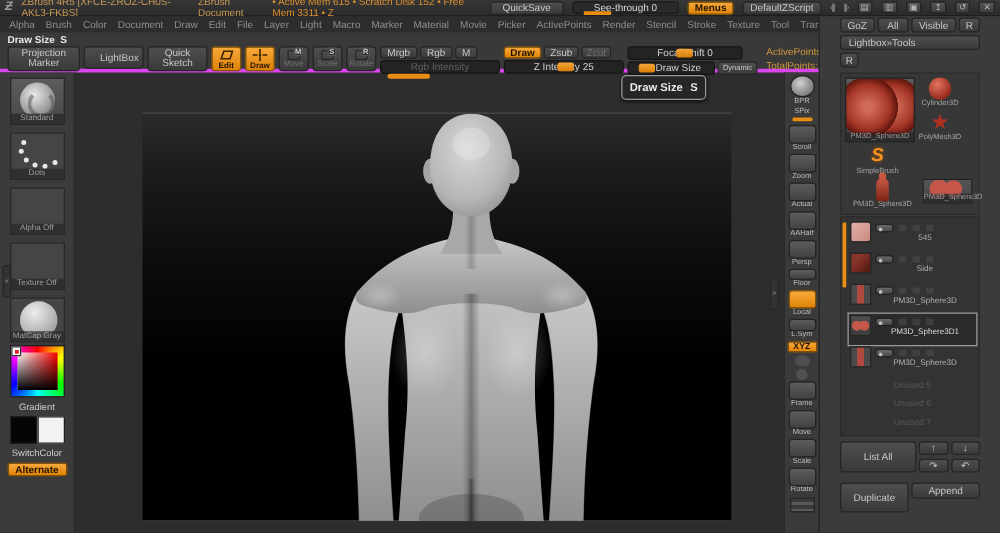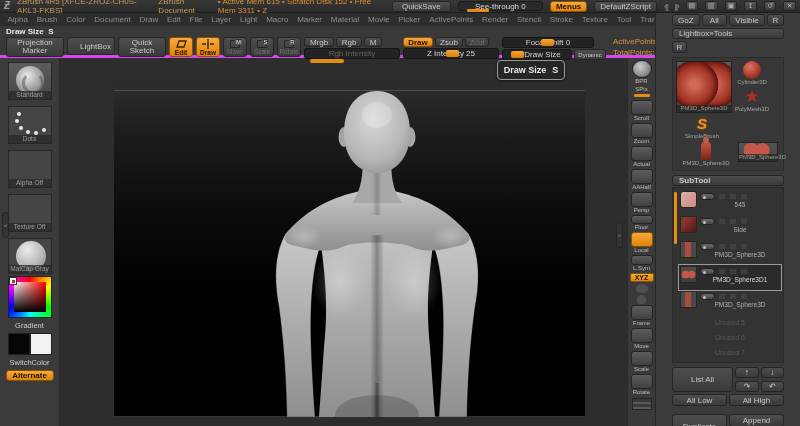--- a/index.html
+++ b/index.html
@@ -476,21 +476,20 @@
       </div>
     <div class="pitem" style="width:60px">
         <span class="redman"></span>
         <span class="plbl">PM3D_Sphere3D</span>
       </div>
     <div class="smallthumb">
       <span class="cap">PM3D_Sphere3D</span>
     </div>
   </div>
 
-  <span class="b sthead">SubTool</span>
   <div class="stlist">
     <span class="stscroll"></span>
     <div class="strow">
       <span class="stthumb pink"></span>
       <div class="stmain">
           <div class="sticons">
             <span class="eyepill"></span>
             <span class="mico"></span>
             <span class="mico"></span>
             <span class="mico"></span>
@@ -554,23 +553,19 @@
   <div class="stbtns">
     <div class="r2">
       <span class="b half" style="height:25px">List All</span>
       <div class="arrgrid">
         <span class="b arr">↑</span>
         <span class="b arr">↓</span>
         <span class="b arr">↷</span>
         <span class="b arr">↶</span>
       </div>
     </div>
-    <div class="r2">
-      <span class="b half">All Low</span>
-      <span class="b half">All High</span>
-    </div>
     <div class="r2" style="margin-top:6px">
       <span class="b half" style="height:24px">Duplicate</span>
       <span class="b half" style="height:13px">Append</span>
     </div>
   </div>
 </div>
 <div class="divider-handle" style="left:616px;top:222px">»</div>
 
 </body></html>

